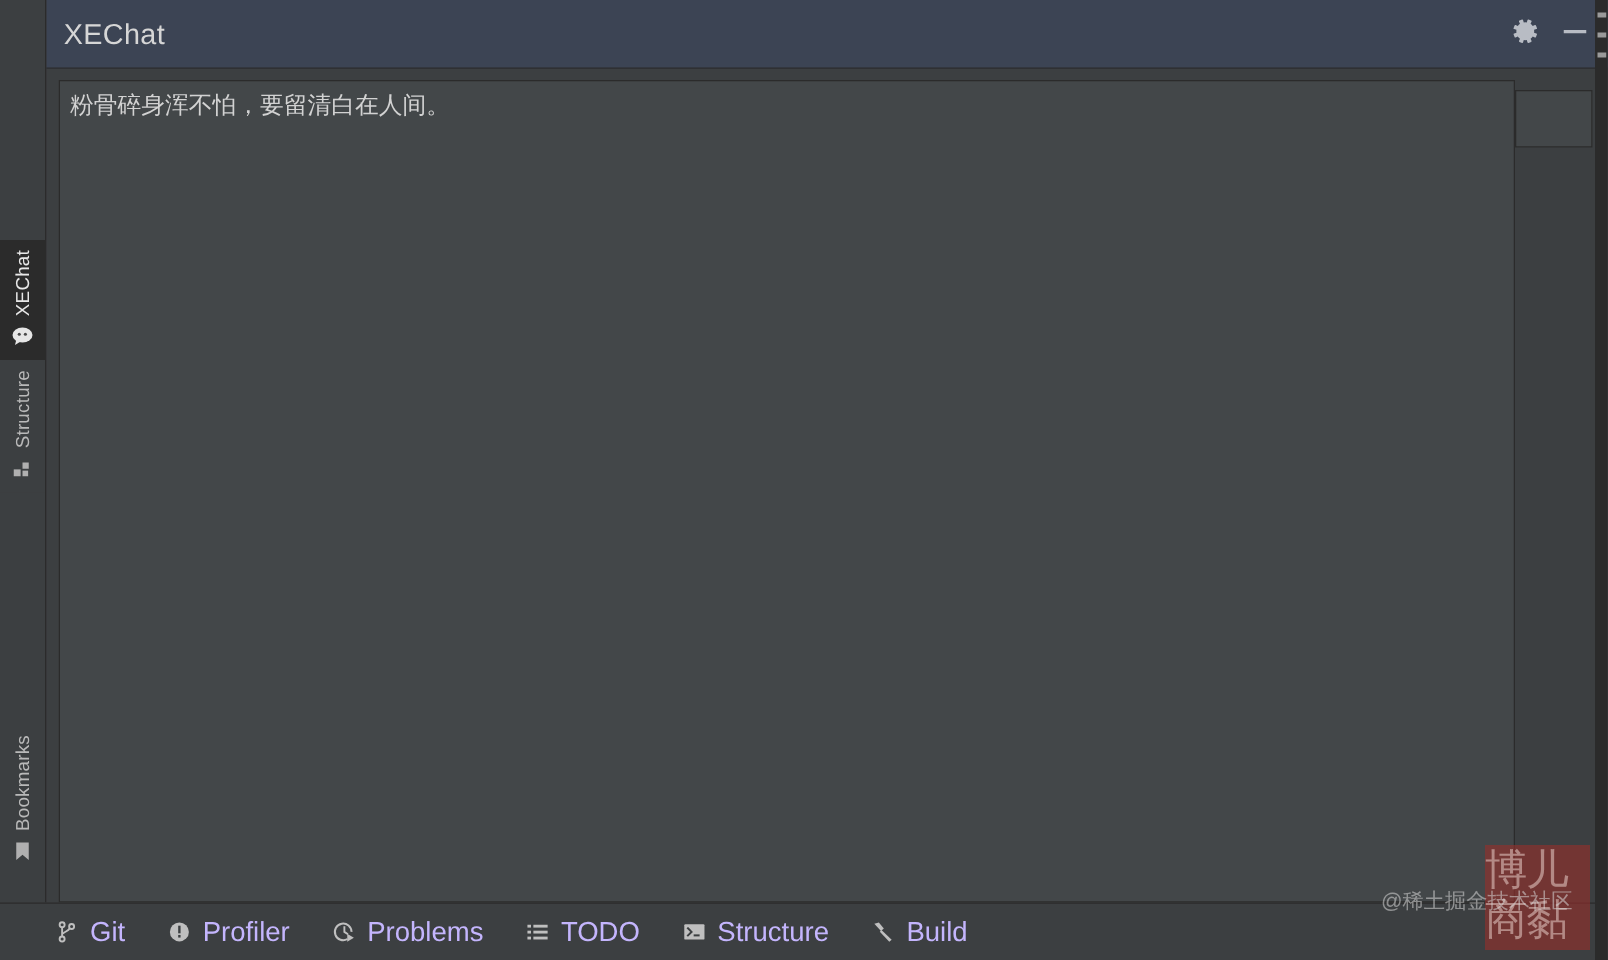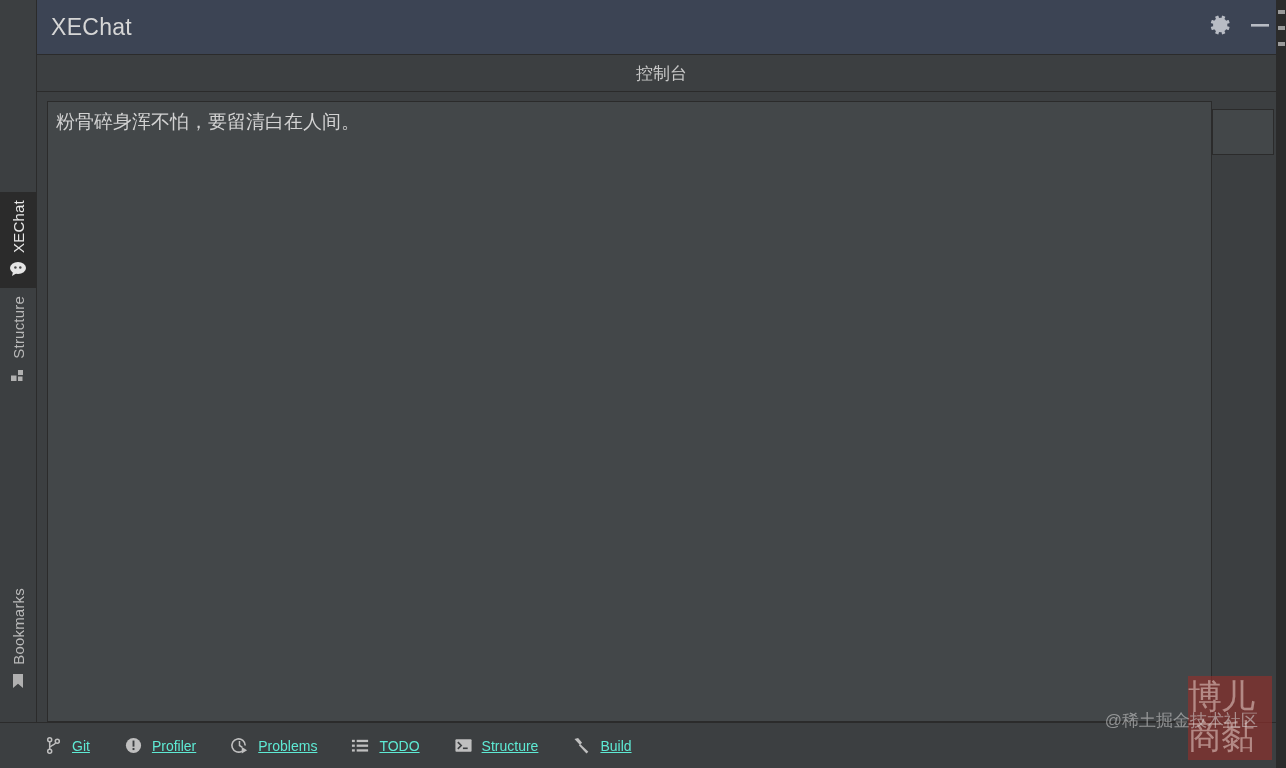--- a/index.html
+++ b/index.html
@@ -180,24 +180,23 @@
     position: relative;
   }
   .status-item {
     display: flex;
     align-items: center;
     gap: 9px;
     margin-right: 34px;
     cursor: default;
   }
   .status-item .st-label {
-    font-size: 14px;
-    color: #5eead4;
+    font-size: 22px;
+    color: #c4b5fd;
     white-space: nowrap;
-    text-decoration: underline;
   }
   .status-item .st-icon {
     width: 19px;
     height: 19px;
     flex: 0 0 19px;
     display: block;
   }
 
   
   .edge-strip {
@@ -310,23 +309,20 @@
 
         <span class="tb-btn">
           <span>
             <svg width="26" height="26" viewBox="0 0 26 26">
               <rect x="4" y="12" width="18" height="2.6" fill="#b8bcc4"></rect>
             </svg>
           </span>
         </span>
       </div>
 
-      <div class="console-header">
-        <span class="ch-title">控制台</span>
-      </div>
 
       <div class="console-body">
         <div class="output-area">
           <div class="output-line">粉骨碎身浑不怕，要留清白在人间。</div>
         </div>
         <div class="input-wrap">
           <input class="input-box" type="text" placeholder="" style="">
         </div>
       </div>
     </div>

